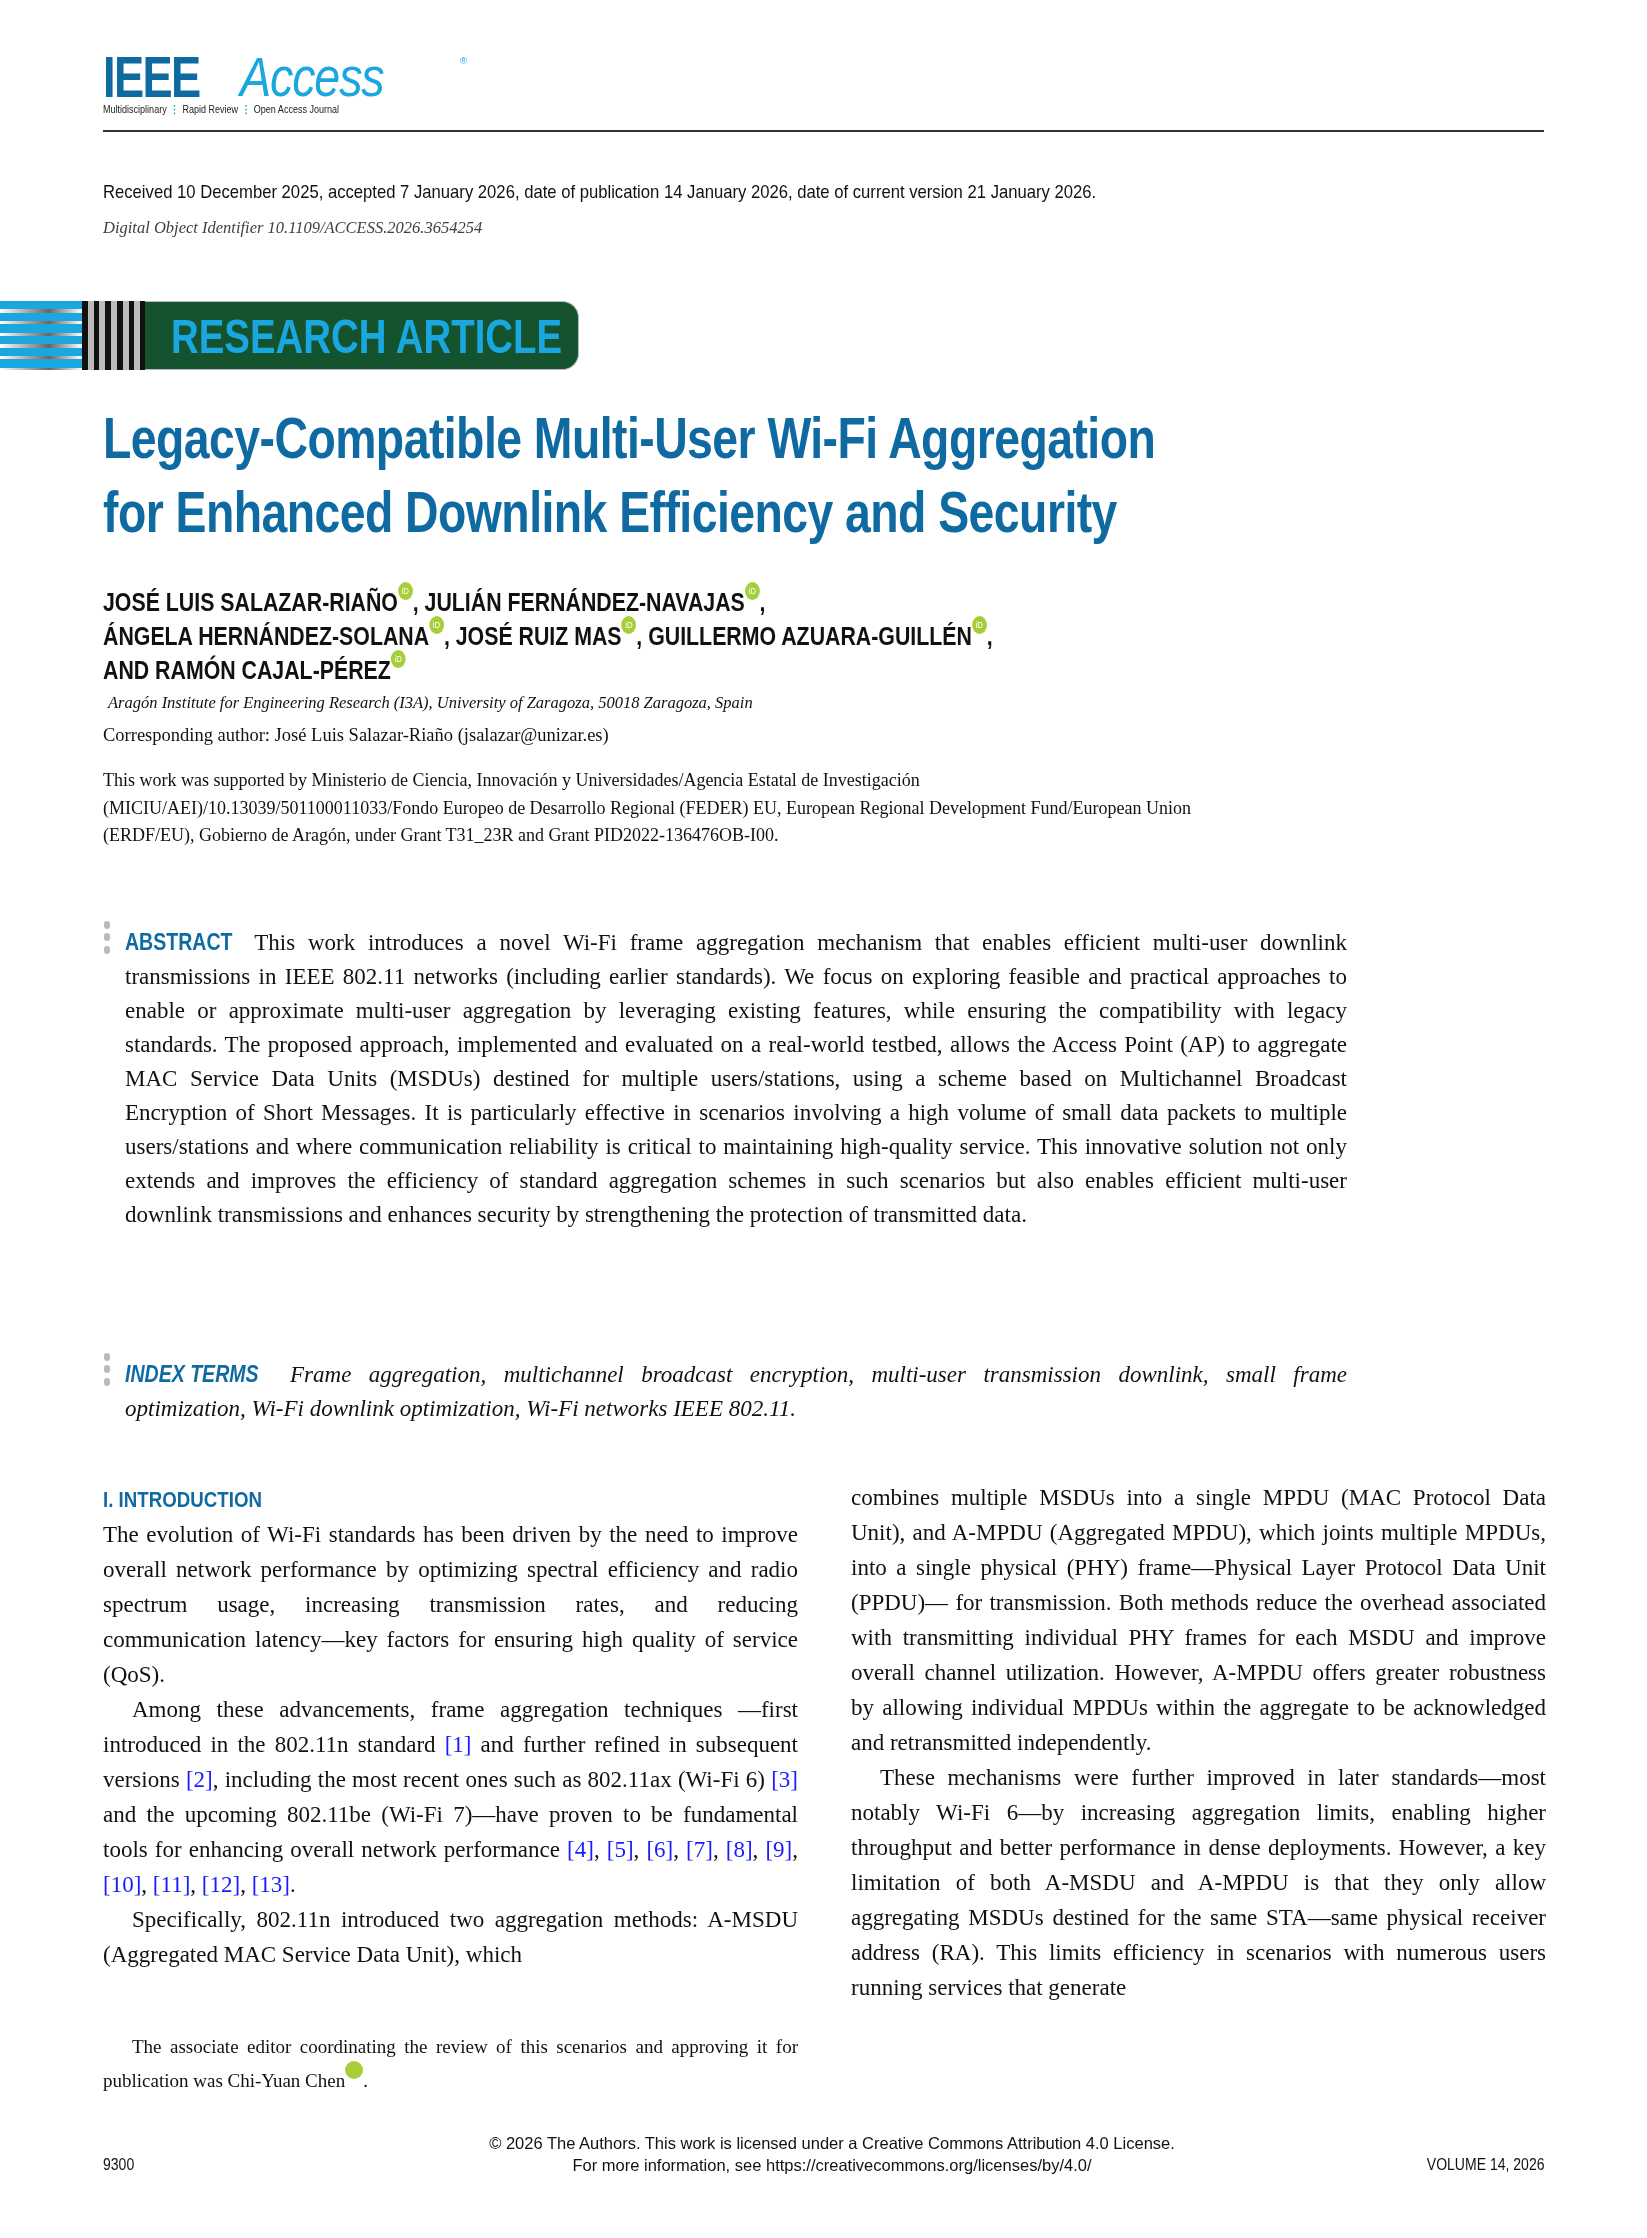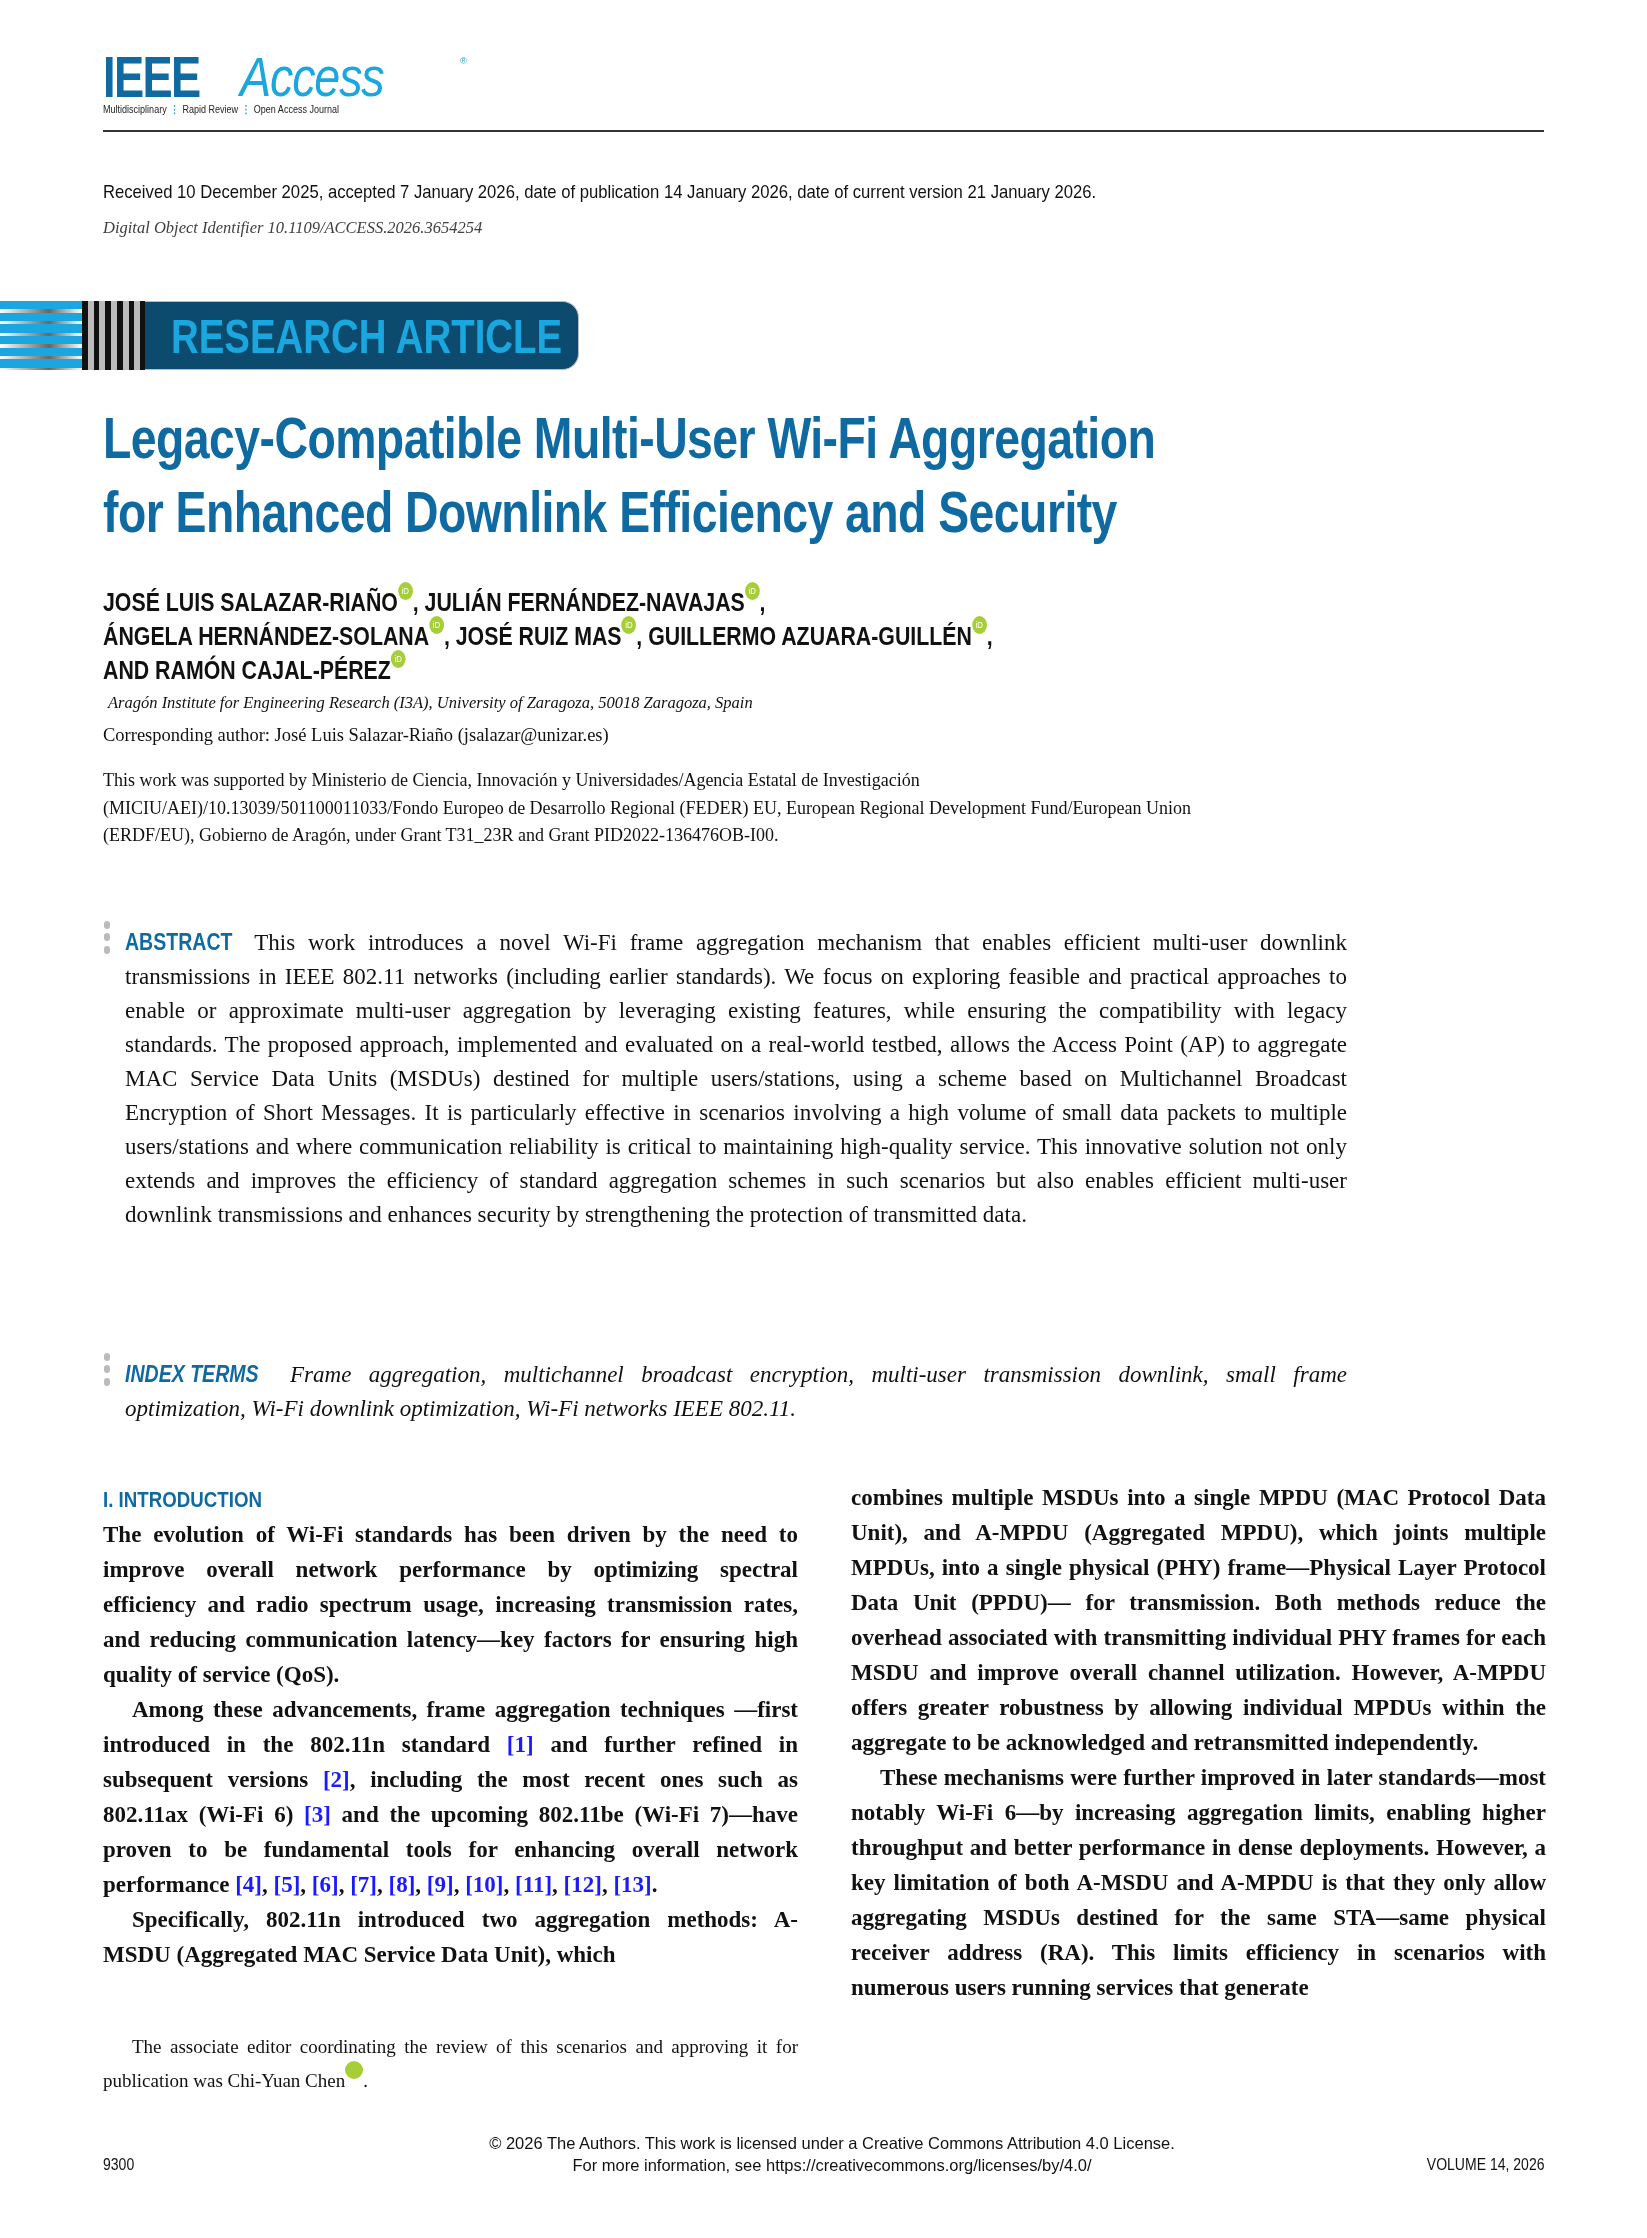--- a/index.html
+++ b/index.html
@@ -19,21 +19,21 @@
   .received { left:103px; top:181px; font-family:"Liberation Sans", sans-serif; font-size:18.5px; white-space:nowrap; transform:scaleX(0.9); transform-origin:left; }
   .doi { left:103px; top:218px; font-style:italic; font-size:16.5px; white-space:nowrap; color:#404040;}
 
   
   .banner { left:0; top:301px; width:580px; height:69px; }
   .banner-stripes { position:absolute; left:0; top:0; width:82px; height:69px;
     background: repeating-linear-gradient(to bottom, #1aa7e0 0 8.2px, transparent 8.2px 11.7px),
                 linear-gradient(to right, #fff 0%, #666 60%, #fff 100%); }
   .banner-bars { position:absolute; left:82px; top:0; width:63px; height:69px;
     background: repeating-linear-gradient(to right, #111 0 5.5px, #bbb 5.5px 11.7px); }
-  .banner-box { position:absolute; left:145px; top:0; width:434px; height:69px; border:1.4px solid #bbb; border-left:none; border-radius:0 16.5px 16.5px 0; background:#0c4a6e;}
+  .banner-box { position:absolute; left:145px; top:0; width:434px; height:69px; border:1.4px solid #bbb; border-left:none; border-radius:0 16.5px 16.5px 0; background:#14532d;}
   .banner-text { position:absolute; left:26px; top:9.6px; font-family:"Liberation Sans", sans-serif; font-weight:bold; font-size:48px; color:#1aa7e0; white-space:nowrap; transform:scaleX(0.8); transform-origin:left; line-height:49px;}
 
   .title { left:103px; top:401px; font-family:"Liberation Sans", sans-serif; font-weight:bold; color:#0f6aa2; font-size:58px; line-height:74px; white-space:nowrap; transform:scaleX(0.8); transform-origin:left; letter-spacing:-0.7px;}
 
   .authors { left:103px; top:585px; font-family:"Liberation Sans", sans-serif; font-weight:bold; font-size:26px; line-height:34px; white-space:nowrap; transform:scaleX(0.82); transform-origin:left; color:#111;}
   .orcid { display:inline-block; width:18px; height:18px; border-radius:50%; background:#a6ce39; color:#fff; font-size:9.6px; line-height:18px; text-align:center; vertical-align:top; margin-top:-2.7px; font-weight:normal; }
 
   .affil { left:108px; top:693px; font-size:16.5px; white-space:nowrap;font-style:italic; }
   .corr { left:103px; top:725px; font-size:18.5px; white-space:nowrap; }
   .funding { left:103px; top:767px; font-size:18px; line-height:27.5px; width:1153px; }
@@ -42,21 +42,21 @@
   .dots { width:6.9px; }
   .dots span { display:block; width:6.2px; height:8.2px; border-radius:3.4px; background:#bbb; margin-bottom:4.1px; }
   .abstract { left:125px; top:925px; width:1222px; font-size:23px; line-height:34px; text-align:justify; }
   .kw { font-family:"Liberation Sans", sans-serif; font-weight:bold; color:#0f6aa2; font-size:23px; display:inline-block; transform:scaleX(0.85); transform-origin:left; margin-right:-9.6px; }
   .abstract-dots { left:104px; top:921px; }
   .index-dots { left:104px; top:1353px; }
   .index { left:125px; top:1357px; width:1222px; font-size:23px; line-height:34px; text-align:justify;font-style:italic; }
 
   
   .col { font-size:23px; line-height:35px; text-align:justify; width:695px; }
-  .col p { text-indent:0;font-weight:bold; }
+  .col p { text-indent:0; }
   .col p.ind { text-indent:29px; }
   .col-left { left:103px; top:1482px; }
   .col-right { left:851px; top:1480px; }
   .sec-head { font-family:"Liberation Sans", sans-serif; font-weight:bold; color:#0f6aa2; font-size:22px; line-height:30px; display:inline-block; transform:scaleX(0.85); transform-origin:left; }
   .cite { color:#1a1aff; }
   .footnote { left:103px; top:2030px; width:695px; font-size:19px; line-height:34px; text-align:justify; }
   .footnote p { text-indent:29px; }
 
   
   .footer-left { left:103px; top:2155px; font-family:"Liberation Sans", sans-serif; font-size:16.5px; transform:scaleX(0.85); transform-origin:left;}

